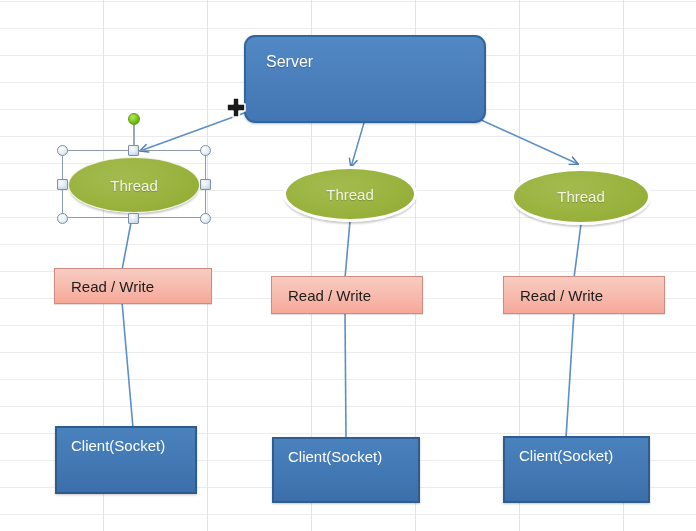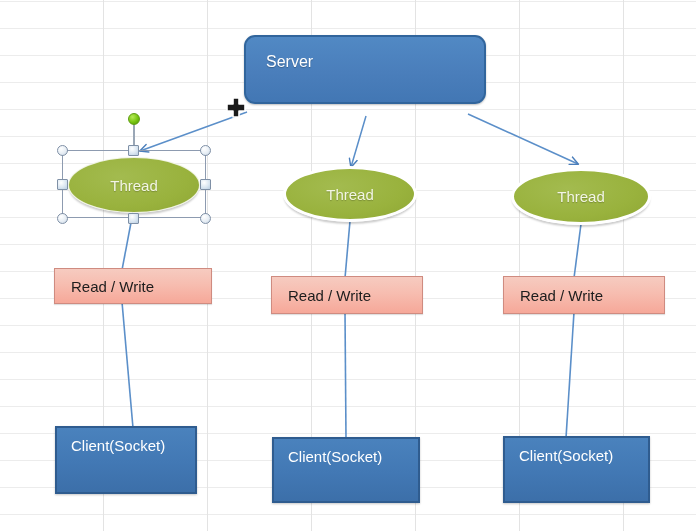--- a/index.html
+++ b/index.html
@@ -139,21 +139,21 @@
     <line x1="133" y1="212" x2="122" y2="270" stroke="#5b8fc9" stroke-width="1.6"></line>
     <line x1="122" y1="302" x2="133" y2="428" stroke="#5b8fc9" stroke-width="1.6"></line>
 
     <line x1="350" y1="221" x2="345" y2="278" stroke="#5b8fc9" stroke-width="1.6"></line>
     <line x1="345" y1="312" x2="346" y2="439" stroke="#5b8fc9" stroke-width="1.6"></line>
 
     <line x1="581" y1="224" x2="574" y2="278" stroke="#5b8fc9" stroke-width="1.6"></line>
     <line x1="574" y1="312" x2="566" y2="438" stroke="#5b8fc9" stroke-width="1.6"></line>
   </svg>
 
-  <div class="node server-box" style="left:244px; top:35px; width:242px; height:69px;">
+  <div class="node server-box" style="left:244px; top:35px; width:242px; height:88px;">
     <span>Server</span>
   </div>
 
   <div class="node thread-ellipse selected" style="left:68px; top:157px; width:132px; height:56px;">
     <span>Thread</span>
   </div>
 
   <div class="node thread-ellipse" style="left:283px; top:166px; width:134px; height:56px;">
     <span>Thread</span>
   </div>

